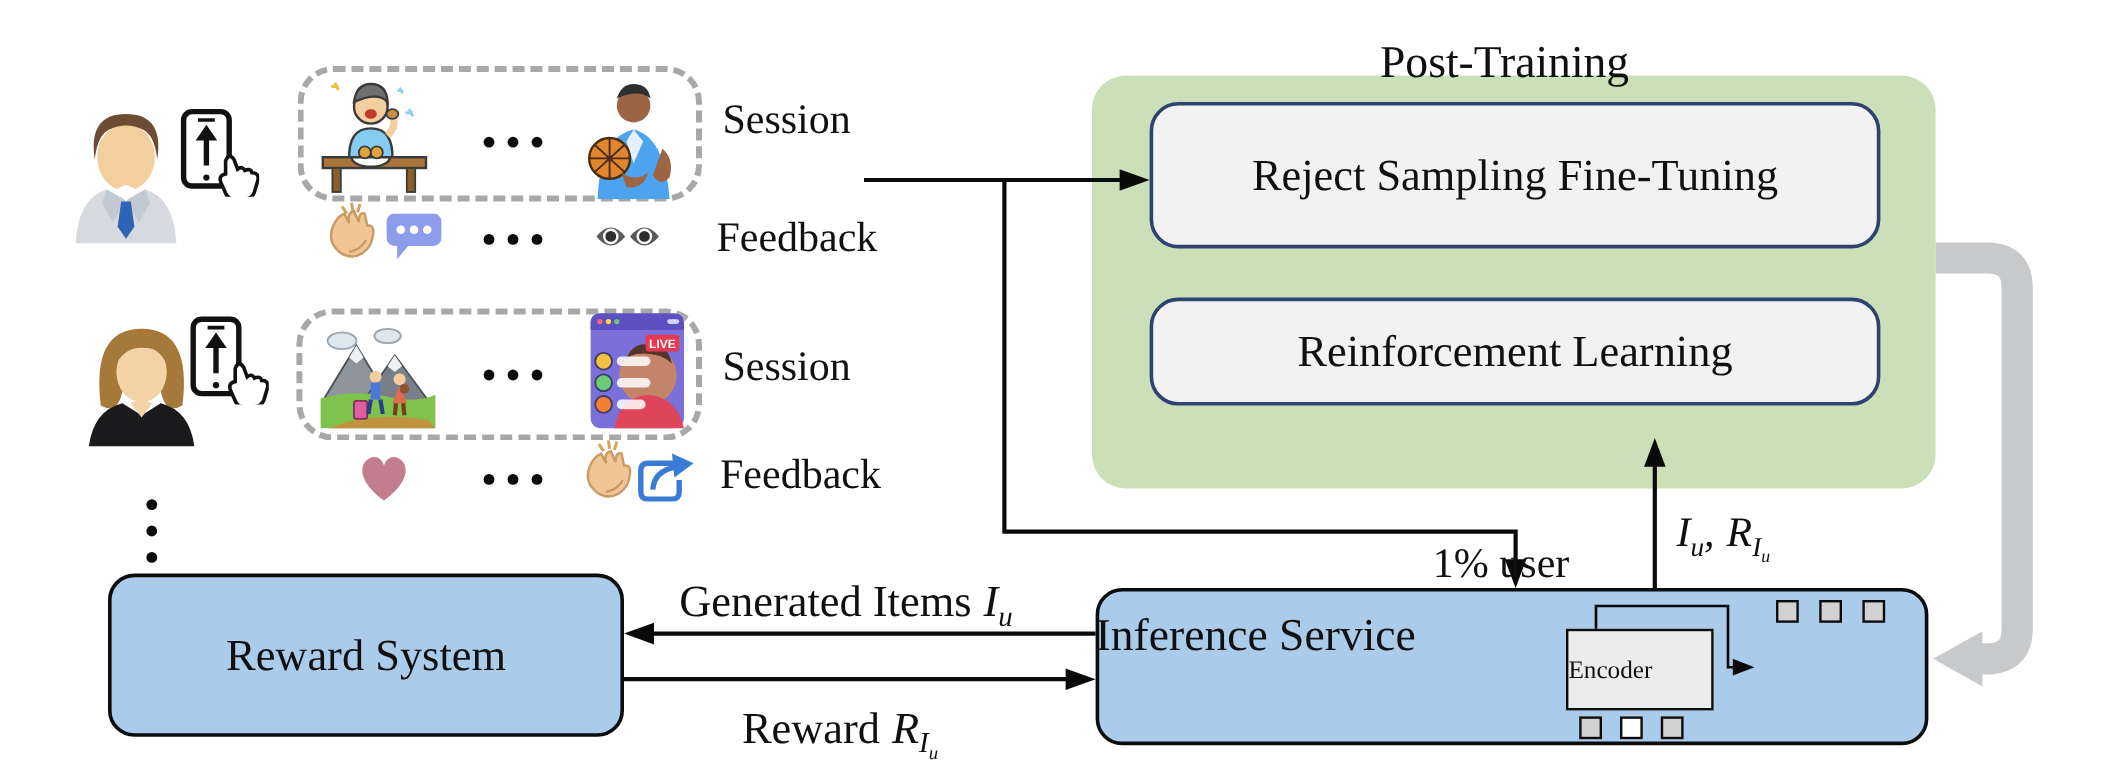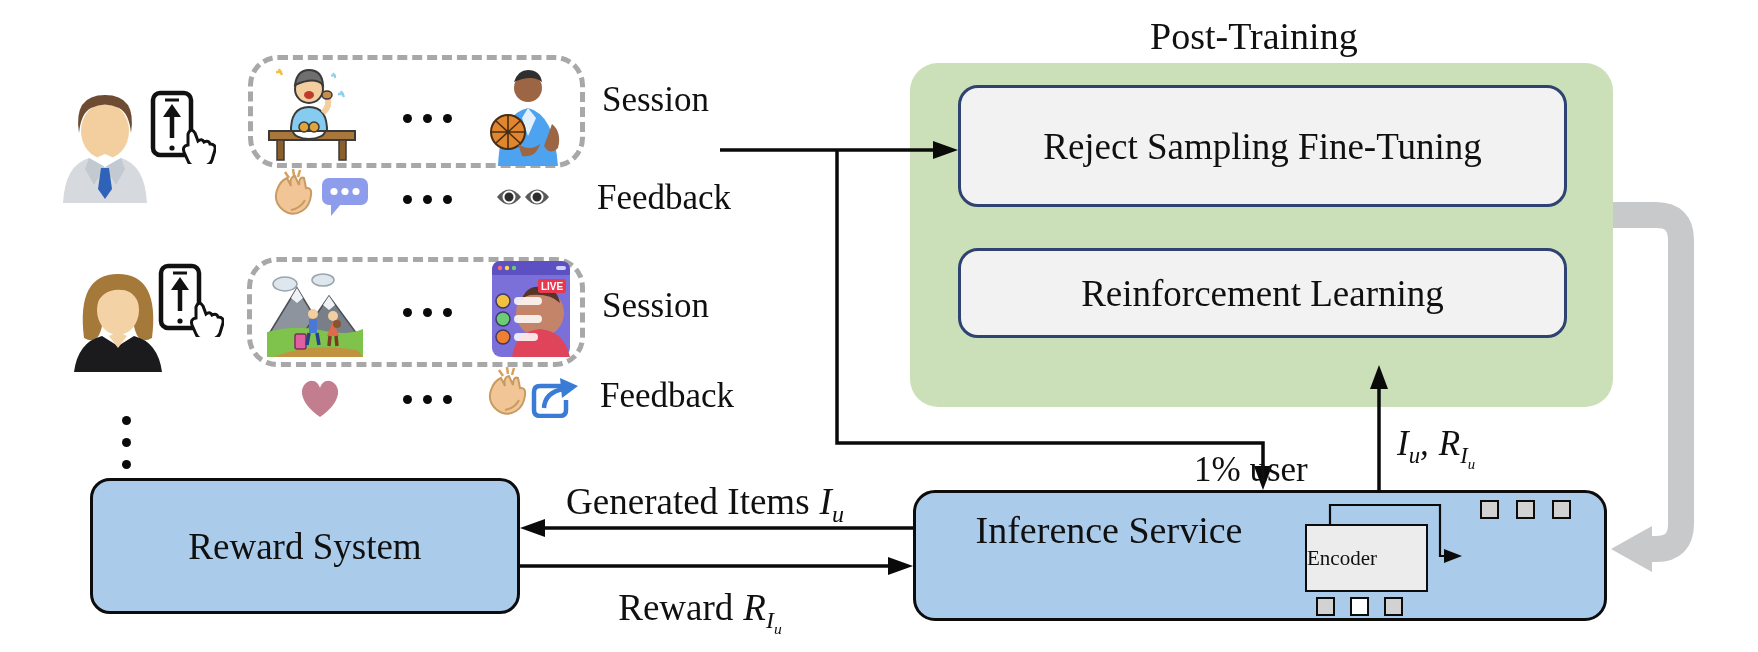--- a/index.html
+++ b/index.html
@@ -16,28 +16,28 @@
   .inference{left:913px;top:490px;width:694px;height:131px;}
   .reward{left:90px;top:478px;width:430px;height:136px;display:flex;align-items:center;justify-content:center;}
   .chip{background:#ececec;border:2.5px solid #0c0c0c;display:flex;align-items:center;justify-content:flex-start;
         z-index:3;box-sizing:border-box;font-size:21px;}
   .sq{width:19px;height:19px;background:#d2d2d2;border:2px solid #0c0c0c;z-index:3;box-sizing:border-box;}
   .sq.white{background:#ffffff;}
   
   .dash-box{border:5px dashed #a8a8a8;border-radius:30px;z-index:1;box-sizing:border-box;}
   
   .t{z-index:6;white-space:nowrap;}
-  .big{font-size:37px;border-radius:20px;}
-  .title{font-size:38px;}
+  .big{font-size:37px;}
+  .title{font-size:38px;margin-top:16px;}
   .mid{font-size:35px;}
   .small-cap{font-size:31px;text-align:center;line-height:40px;}
   .ital{font-style:italic;}
   sub{font-size:65%;line-height:0;}
   .sp{margin-right:10px;}
-  .inf-text{left:913px;top:506px;width:392px;line-height:49px;z-index:6;text-align:center;}
+  .inf-text{left:913px;top:506px;width:392px;line-height:49px;z-index:6;}
   svg.overlay{position:absolute;left:0;top:0;z-index:5;pointer-events:none;}
   svg.icon{position:absolute;z-index:4;}
   .dots3{position:absolute;z-index:4;display:flex;gap:11px;align-items:center;}
   .dot{width:9px;height:9px;border-radius:50%;background:#0a0a0a;}
   .vdots{position:absolute;z-index:4;display:flex;flex-direction:column;gap:13px;}
 </style>
 </head>
 <body>
 
 <div class="canvas">

